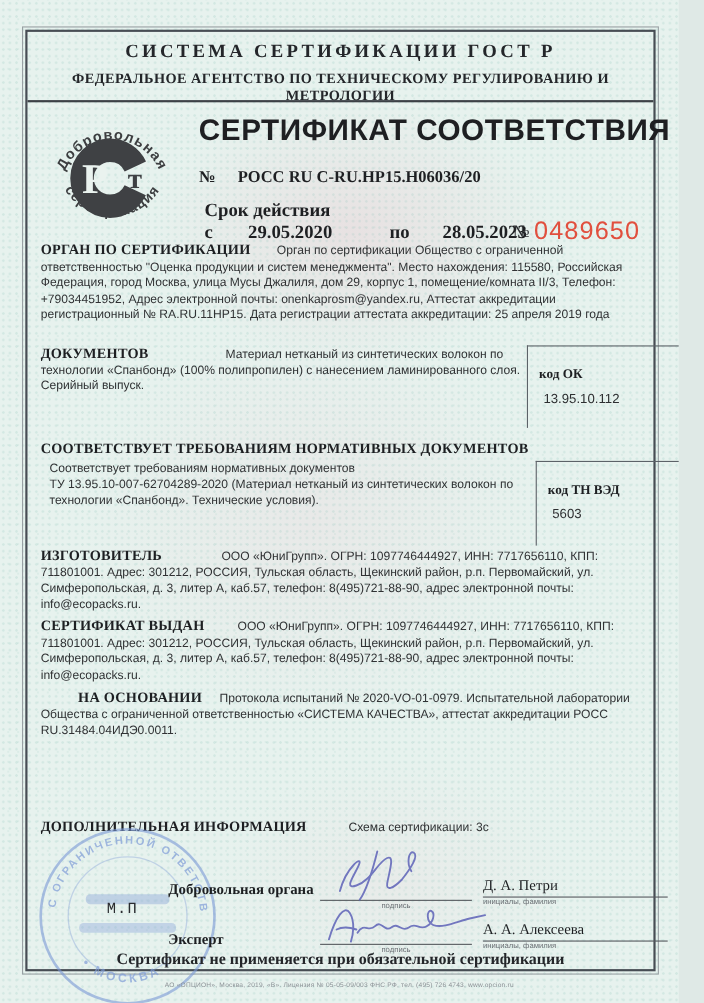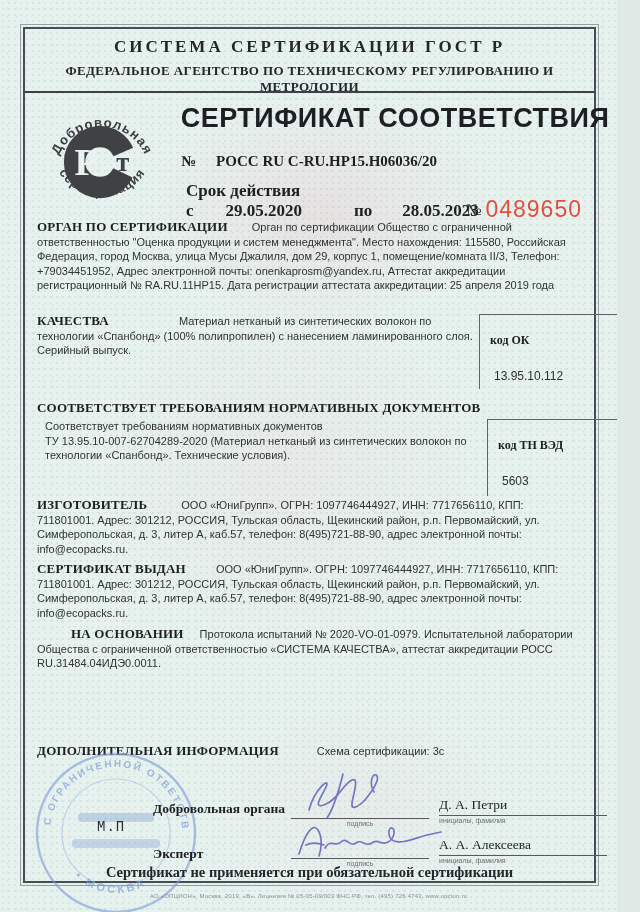--- a/index.html
+++ b/index.html
@@ -24,26 +24,26 @@
   .title{position:absolute;left:150px;top:74px;width:440px;text-align:center;font-weight:bold;font-size:27px;letter-spacing:0.5px;color:#1e1f22;}
   .cert-no{position:absolute;left:156px;top:124px;font-family:"Liberation Serif",serif;font-weight:bold;font-size:15px;color:#1e1f22;}
   .cert-no .num{margin-left:20px;}
   .validity{position:absolute;left:161px;top:152px;font-family:"Liberation Serif",serif;font-weight:bold;font-size:17px;color:#1e1f22;}
   .validity .d1{margin-left:32px;} .validity .w2{margin-left:52px;} .validity .d2{margin-left:30px;}
   .serial{position:absolute;right:12px;top:167px;white-space:nowrap;}
   .serial .sign{font-family:"Liberation Serif",serif;font-size:16px;color:#2a2c30;vertical-align:2px;}
   .serial .digits{font-size:23px;color:#e14f3e;letter-spacing:1px;margin-left:4px;}
   .para{position:absolute;margin:0;font-size:11px;line-height:14.6px;color:#303234;}
   .slabel{font-family:"Liberation Serif",serif;font-weight:bold;font-size:13px;color:#1d1f22;letter-spacing:0.2px;}
-  .mr16{margin-right:16px;margin-left:34px;} .mr24{margin-right:24px;} .mr30{margin-right:30px;} .mr34{margin-right:34px;} .mr38{margin-right:38px;} .mr70{margin-right:70px;}
+  .mr16{margin-right:16px;margin-left:34px;} .mr24{margin-right:24px;} .mr30{margin-right:30px;} .mr34{margin-right:54px;} .mr38{margin-right:38px;} .mr70{margin-right:70px;}
   .sec-flex{position:absolute;display:flex;align-items:flex-start;}
   .left-col{position:static;flex:0 0 442px;font-size:11px;line-height:14.6px;margin:0;color:#303234;}
   .code-box{margin-left:auto;flex:0 0 136px;border-top:1px solid #5c6268;border-left:1px solid #5c6268;padding:18px 0 0 10px;}
   .code-box .cb-label{font-family:"Liberation Serif",serif;font-weight:bold;font-size:12px;color:#1d1f22;}
-  .code-box .cb-value{font-size:12px;margin-top:21px;padding-left:4px;color:#2d2f31;}
+  .code-box .cb-value{font-size:12px;margin-top:7px;padding-left:4px;color:#2d2f31;}
   .conf-label{display:block;margin-bottom:3px;}
   .conf-body{padding-left:8px;}
   .mp{position:absolute;left:72px;top:790px;font-family:Liberation Mono, monospace;font-size:14px;letter-spacing:1px;color:#2a2c30;}
   .stamp{position:absolute;left:5px;top:718px;width:172px;height:172px;opacity:0.75;}
   .role{position:absolute;left:128px;font-family:"Liberation Serif",serif;font-weight:bold;font-size:13.5px;color:#1d1f22;}
   .sigcol{position:absolute;left:266px;width:138px;text-align:center;}
   .sigcol .line,.namecol .line{border-bottom:1px solid #55595e;height:0;}
   .caption{font-size:7px;color:#6a6f74;margin-top:1px;}
   .sigcol svg{position:absolute;left:4px;bottom:9px;overflow:visible;}
   .namecol{position:absolute;left:414px;width:168px;text-align:left;}
@@ -95,21 +95,21 @@
         <div class="serial">
           <span class="sign">№</span><span class="digits">0489650</span>
         </div>
 
         <p class="para" style="top:191px;left:12px;right:14px;">
           <span class="slabel mr24">ОРГАН ПО СЕРТИФИКАЦИИ</span><span>Орган по сертификации Общество с ограниченной ответственностью "Оценка продукции и систем менеджмента". Место нахождения: 115580, Российская Федерация, город Москва, улица Мусы Джалиля, дом 29, корпус 1, помещение/комната II/3, Телефон: +79034451952, Адрес электронной почты: onenkaprosm@yandex.ru, Аттестат аккредитации регистрационный № RA.RU.11НР15. Дата регистрации аттестата аккредитации: 25 апреля 2019 года</span>
         </p>
 
         <div class="sec-flex" style="top:285px;left:12px;right:0;">
           <p class="left-col">
-            <span class="slabel mr70">КАЧЕСТВА</span><span>Материал нетканый из синтетических волокон по технологии «Спанбонд» (100% полипропилен) с нанесением ламинированного слоя. Серийный выпуск.</span>
+            <span class="slabel mr70">ДОКУМЕНТОВ</span><span>Материал нетканый из синтетических волокон по технологии «Спанбонд» (100% полипропилен) с нанесением ламинированного слоя. Серийный выпуск.</span>
           </p>
           <div class="code-box" style="min-height:56px;">
             <div class="cb-label">код ОК</div>
             <div class="cb-value">13.95.10.112</div>
           </div>
         </div>
 
         <div style="position:absolute;top:371px;left:12px;right:0;">
           <span class="slabel conf-label">СООТВЕТСТВУЕТ ТРЕБОВАНИЯМ НОРМАТИВНЫХ ДОКУМЕНТОВ</span>
           <div class="sec-flex" style="position:static;">

